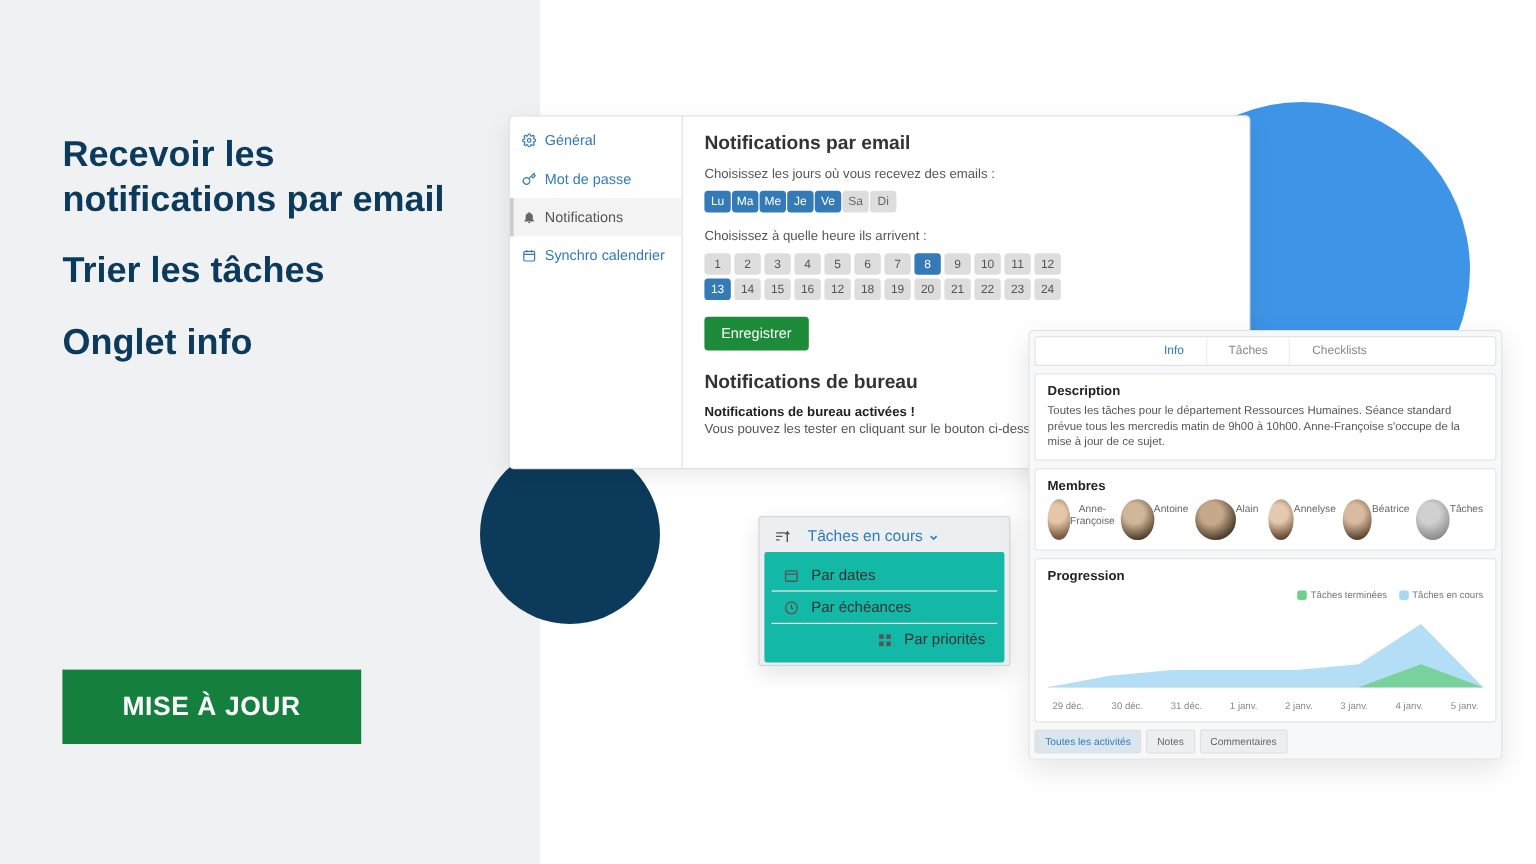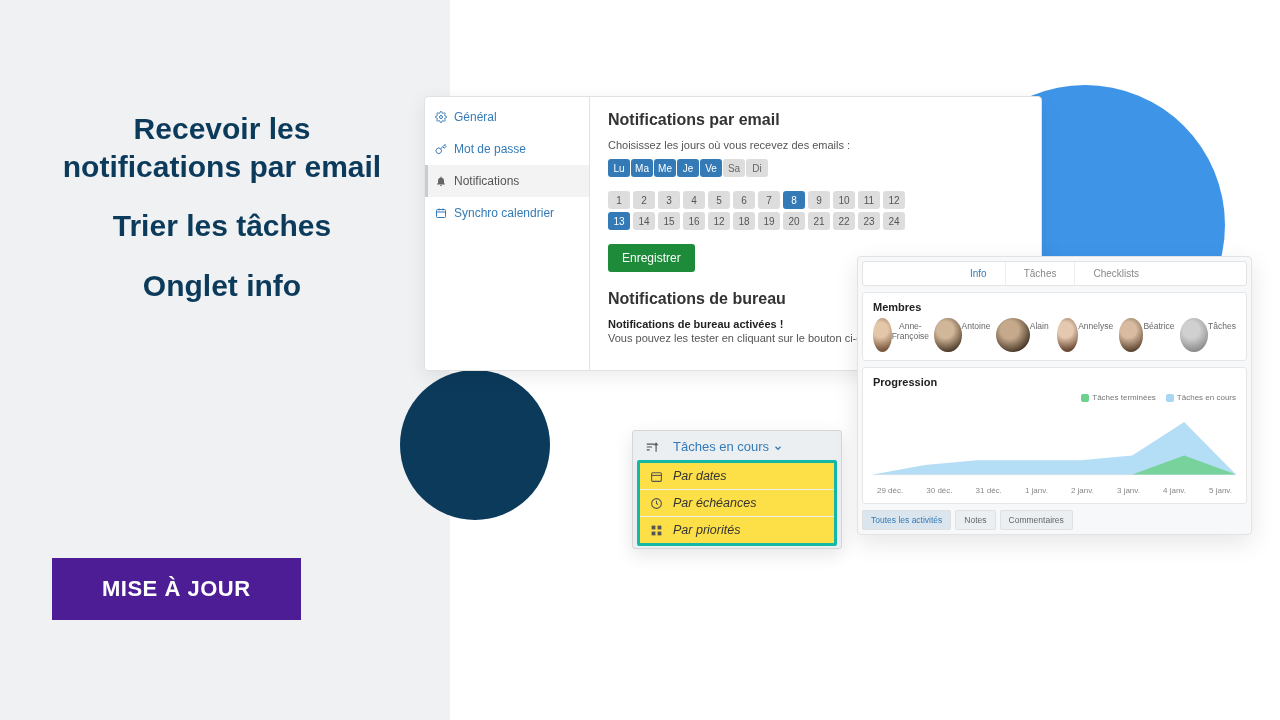--- a/index.html
+++ b/index.html
@@ -6,31 +6,31 @@
   body {
     font-family: -apple-system, Helvetica, Arial, sans-serif;
     width:1280px; height:720px; overflow:hidden; position:relative;
     background:#fff;
   }
   .left-bg { position:absolute; left:0; top:0; width:450px; height:720px; background:#eff1f3; }
   .circle-blue { position:absolute; width:280px; height:280px; border-radius:50%; background:#3e95e8; right:55px; top:85px; }
   .circle-dark { position:absolute; width:150px; height:150px; border-radius:50%; background:#0c3a5b; left:400px; top:370px; }
 
   .headlines { position:absolute; left:52px; top:110px; width:340px; }
-  .headlines h1 { font-size:30px; line-height:1.25; font-weight:700; color:#0c3a5b; margin-bottom:22px;text-align:center; }
-
-  .cta { position:absolute; left:52px; bottom:100px; background:#4c1d95; color:#fff; font-size:22px; letter-spacing:.5px; font-weight:600; padding:18px 50px; border:none; }
+  .headlines h1 { font-size:30px; line-height:1.25; font-weight:700; color:#0c3a5b; margin-bottom:22px; }
+
+  .cta { position:absolute; left:52px; bottom:100px; background:#15803d; color:#fff; font-size:22px; letter-spacing:.5px; font-weight:600; padding:18px 50px; border:none; }
 
   
   .panel-notif {
     position:absolute; left:424px; top:96px; width:618px; background:#fff;
     border:1px solid #e2e2e2; border-radius:4px; display:flex;
     box-shadow:0 6px 20px rgba(0,0,0,.08);
   }
-  .panel-notif .sidebar { width:165px; border-right:1px solid #e2e2e2; padding:4px 0; }
+  .panel-notif .sidebar { width:144px; border-right:1px solid #e2e2e2; padding:4px 0; }
   .nav-item { display:flex; align-items:center; gap:7px; font-size:12px; padding:9px 10px; color:#337ab7; cursor:pointer;}
   .nav-item.active { background:#f3f3f3; color:#555; border-left:3px solid #ccc; padding-left:7px;}
   .nav-item .ico { width:12px; height:12px; display:inline-flex; align-items:center; justify-content:center; }
   .panel-notif .content { flex:1; padding:14px 18px 18px; }
   .content h3 { font-size:16px; font-weight:700; color:#333; margin-bottom:10px;}
   .content .sub { font-size:11px; color:#555; margin-bottom:8px;}
   .days { display:flex; gap:1px; margin-bottom:14px;}
   .day-btn { font-size:10px; width:22px; height:18px; border-radius:3px; display:flex; align-items:center; justify-content:center; background:#337ab7; color:#fff; border:none;}
   .day-btn.off { background:#ddd; color:#666;}
   .hours { display:flex; flex-wrap:wrap; gap:3px; max-width:310px; margin-bottom:14px;}
@@ -42,28 +42,28 @@
   .desk .line2 { font-size:11px; color:#555; margin-bottom:8px;}
 
   
   .sort-panel {
     position:absolute; left:632px; top:430px; width:210px; background:#eceff2;
     border:1px solid #d6d6d6; border-radius:3px; padding:6px 4px 2px;
     box-shadow:0 6px 18px rgba(0,0,0,.10);
   }
   .sort-head { display:flex; gap:14px; align-items:center; padding:2px 8px 6px;}
   .sort-title { color:#337ab7; font-size:13px;}
-  .sort-list { background:#fde047; border:3px solid #14b8a6; border-radius:2px;font-style:italic;}
+  .sort-list { background:#14b8a6; border:6px solid #14b8a6; border-radius:2px;}
   .sort-item { display:flex; align-items:center; gap:10px; padding:6px 10px; font-size:12.5px; color:#333; border-bottom:1px solid #eee;}
-  .sort-item:last-child{border-bottom:none;}
+  .sort-item:last-child{border-bottom:none;justify-content:flex-end;}
   .sort-item .ico{width:13px;height:13px;}
 
   
   .info-panel {
-    position:absolute; right:28px; top:256px; width:395px; background:#f7f8fa;
+    position:absolute; right:28px; top:275px; width:395px; background:#f7f8fa;
     border:1px solid #e3e3e3; border-radius:4px; padding:4px;
     box-shadow:0 8px 24px rgba(0,0,0,.10);
   }
   .tabs { display:flex; justify-content:center; background:#fff; border:1px solid #e3e3e3; border-radius:3px; margin-bottom:6px;}
   .tab { padding:6px 18px; font-size:10px; color:#888; border-right:1px solid #eee;}
   .tab:last-child{border-right:none;}
   .tab.active{color:#337ab7;}
   .card { background:#fff; border:1px solid #e6e6e6; border-radius:3px; padding:8px 10px; margin-bottom:6px;}
   .card h4 { font-size:11px; font-weight:700; color:#222; margin-bottom:5px;}
   .card p { font-size:9.5px; color:#555; line-height:1.35;}
@@ -145,20 +145,21 @@
     <div class="sub">Choisissez les jours où vous recevez des emails :</div>
     <div class="days" id="days-row">
         <button class="day-btn">Lu</button>
         <button class="day-btn">Ma</button>
         <button class="day-btn">Me</button>
         <button class="day-btn">Je</button>
         <button class="day-btn">Ve</button>
         <button class="day-btn off">Sa</button>
         <button class="day-btn off">Di</button>
       </div>
+    <div class="sub">Choisissez à quelle heure ils arrivent :</div>
     <div class="hours" id="hours-row">
         <button class="hour-btn">1</button>
         <button class="hour-btn">2</button>
         <button class="hour-btn">3</button>
         <button class="hour-btn">4</button>
         <button class="hour-btn">5</button>
         <button class="hour-btn">6</button>
         <button class="hour-btn">7</button>
         <button class="hour-btn on">8</button>
         <button class="hour-btn">9</button>
@@ -231,20 +232,24 @@
     </div>
 </div>
 
 <div class="info-panel">
   <div class="tabs" id="info-tabs">
       <div class="tab active">Info</div>
       <div class="tab">Tâches</div>
       <div class="tab">Checklists</div>
     </div>
   <div class="card">
+    <h4>Description</h4>
+    <p>Toutes les tâches pour le département Ressources Humaines. Séance standard prévue tous les mercredis matin de 9h00 à 10h00. Anne-Françoise s'occupe de la mise à jour de ce sujet.</p>
+  </div>
+  <div class="card">
     <h4>Membres</h4>
     <div class="members" id="members-row">
         <div class="member">
           <div class="avatar f1"></div>
           <span>Anne-Françoise</span>
         </div>
         <div class="member">
           <div class="avatar f2"></div>
           <span>Antoine</span>
         </div>

